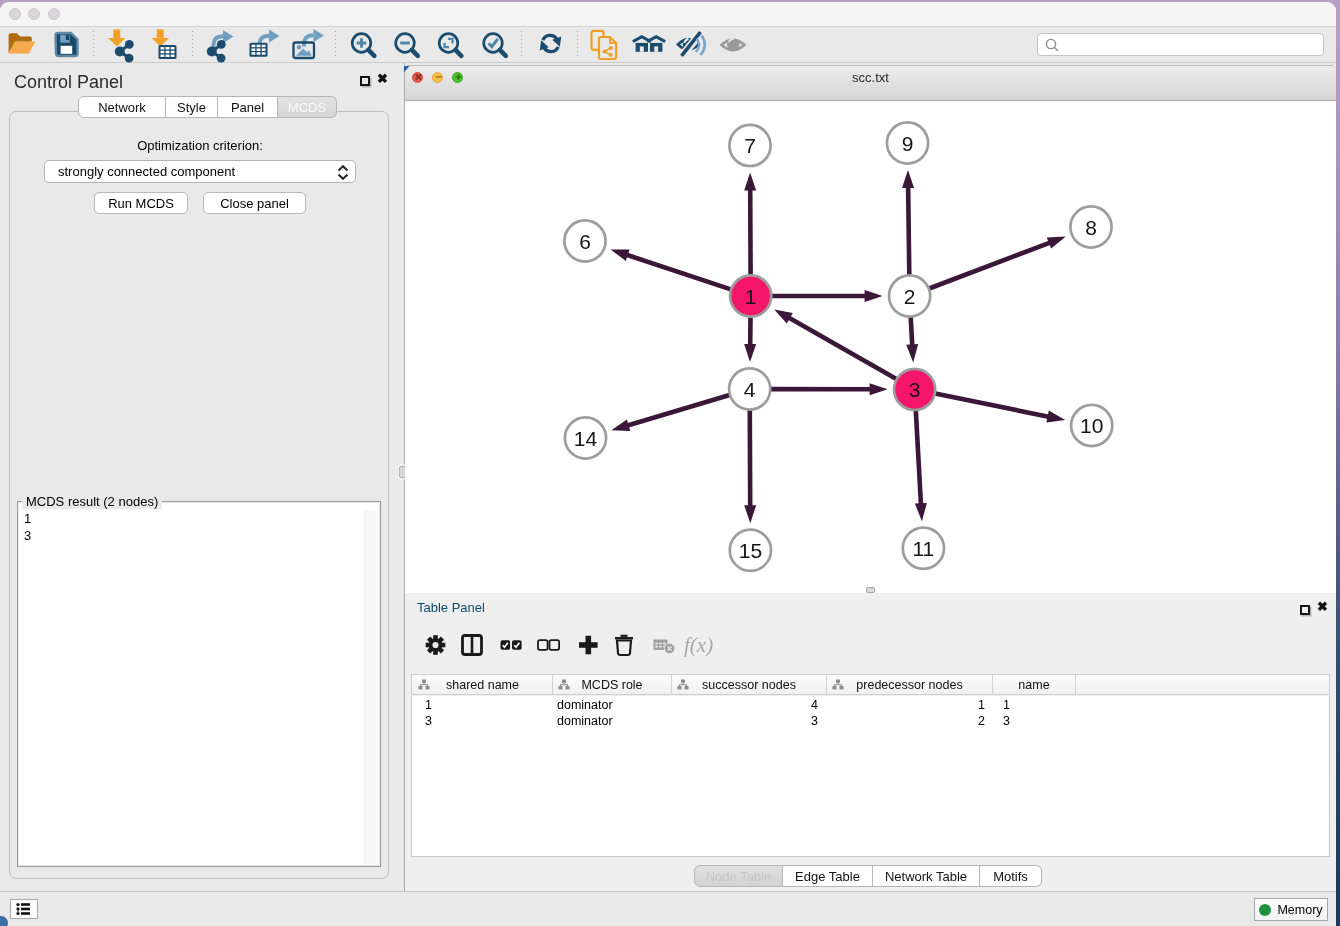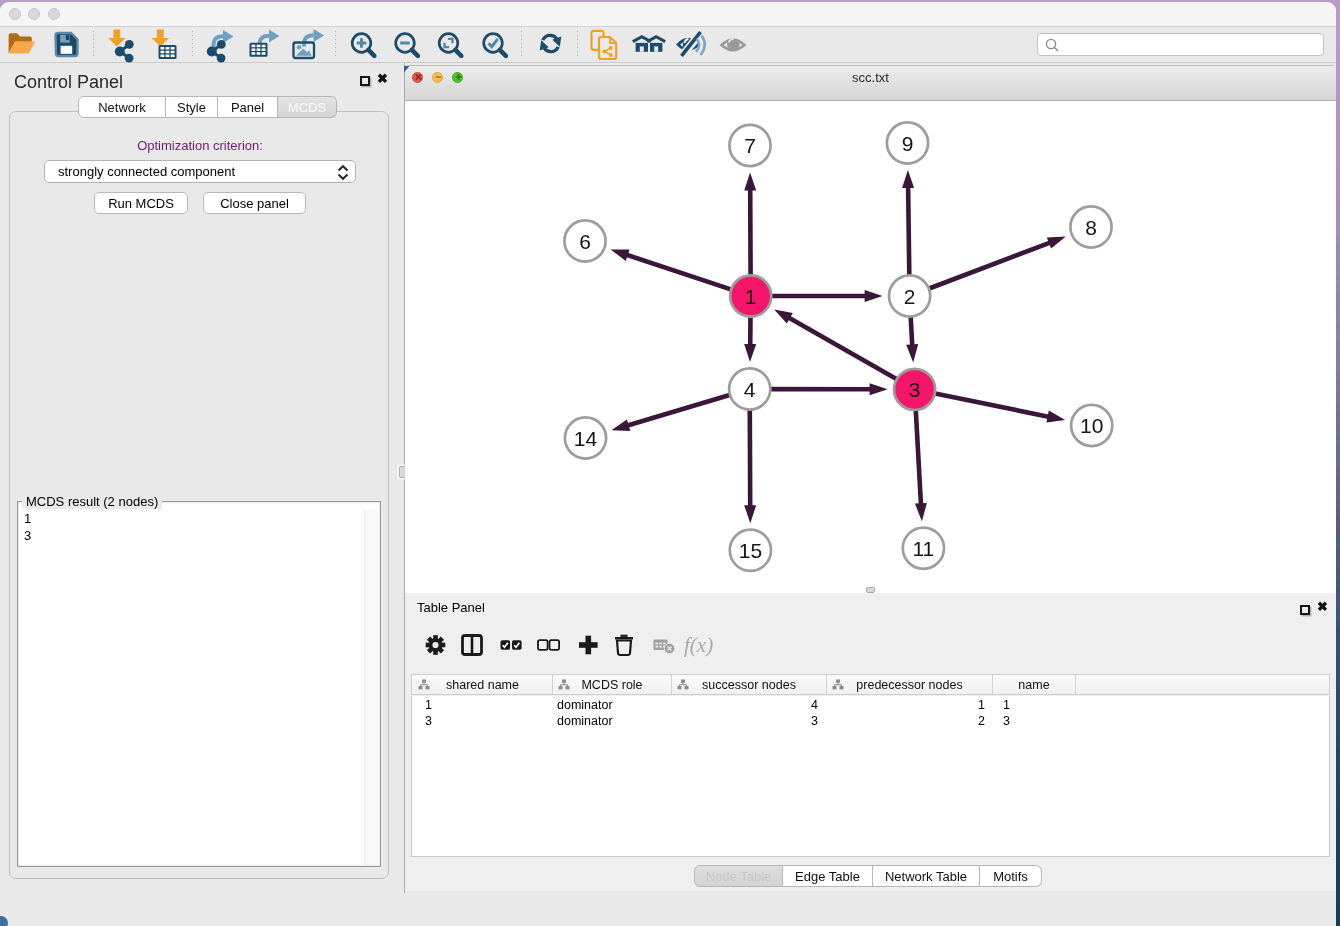--- a/index.html
+++ b/index.html
@@ -23,21 +23,21 @@
 #cpheader .t { position:absolute; left:14px; top:9px; font-size:18px; color:#2b2b2b; }
 .floatico { position:absolute; width:10px; height:10px; border:2px solid #151515; box-shadow:1.5px 1.5px 0 #b5b5b5; background:transparent; }
 .closeico { position:absolute; font-size:13px; color:#111; font-weight:bold; }
 #cpbox { left:9px; top:109px; width:380px; height:768px; border:1px solid #c0c0c0; border-radius:7px; background:#e9e9e9; }
 .tabs { position:absolute; display:flex; }
 .tab { height:22px; font-size:13px; color:#111; background:#fff; border:1px solid #b6b6b6; border-left:none;
   display:flex; align-items:center; justify-content:center; }
 .tab.first { border-left:1px solid #b6b6b6; border-radius:6px 0 0 6px; }
 .tab.last { border-radius:0 6px 6px 0; }
 .tab.sel { background:linear-gradient(#e3e3e3,#d5d5d5); color:#fafafa; }
-#optlab { left:0; top:136px; width:400px; text-align:center; font-size:13px; color:#701a75; }
+#optlab { left:0; top:136px; width:400px; text-align:center; font-size:13px; color:#000000; }
 #optsel { left:44px; top:158px; width:312px; height:23px; background:#fff; border:1px solid #b3b3b3; border-radius:5px;
   font-size:13px; color:#000; line-height:21px; padding-left:13px; }
 .btn { position:absolute; height:22px; background:#fff; border:1px solid #b9b9b9; border-radius:5px;
   font-size:13px; color:#000; display:flex; align-items:center; justify-content:center; }
 #grp { left:17px; top:499px; width:364px; height:366px; border:1px solid #9a9a9a; }
 #grplab { left:22px; top:492px; background:#e9e9e9; padding:0 4px; font-size:13px; color:#000; }
 #grptxt { left:19px; top:501px; width:360px; height:362px; background:#fff; font-size:13px; color:#000; padding:8px 0 0 5px; line-height:16.5px; }
 #grpsb { left:364px; top:508px; width:14px; height:355px; background:#f8f8f8; border-left:1px solid #ededed; }
 
 #vdivline { left:404px; top:61px; width:1px; height:830px; background:#a9a9a9; }
@@ -50,21 +50,21 @@
 #ititle .t { position:absolute; width:100%; text-align:center; top:4px; font-size:13px; color:#2a2a2a; }
 .tl { position:absolute; top:5.5px; width:11px; height:11px; border-radius:50%; }
 
 #graph { left:0; top:21px; }
 #graph line { stroke:#3a1638; stroke-width:4.6; }
 #graph polygon { fill:#3a1638; }
 #graph circle { stroke:#9d9d9d; stroke-width:2.7; }
 #graph text { font-size:21px; fill:#151515; text-anchor:middle; font-family:"Liberation Sans",sans-serif; }
 
 #tpanel { left:405px; top:591px; width:931px; height:298px; background:#efefef; }
-#tpanel .t { position:absolute; left:12px; top:7px; font-size:13px; color:#000000; }
+#tpanel .t { position:absolute; left:12px; top:7px; font-size:13px; color:#0c4a6e; }
 #ttoolbar { left:7px; top:28px; width:917px; height:38px; }
 #thead { left:6px; top:81px; width:919px; height:21px; background:linear-gradient(#fbfbfb,#f0f0f0); border:1px solid #cfcfcf; border-bottom:1px solid #cfcfcf; }
 .hcell { position:absolute; top:0; height:19px; border-right:1px solid #d2d2d2; font-size:12.5px; color:#111;
   display:flex; align-items:center; justify-content:center; }
 .hico { position:absolute; left:5px; top:4px; }
 #tbody { left:6px; top:103px; width:919px; height:161px; background:#fff; border:1px solid #c9c9c9; border-top:none; }
 .cell { position:absolute; font-size:12.5px; color:#000; }
 #btabs { top:863px; }
 
 #statusbar { left:0; top:889px; width:1336px; height:33px; background:#e9e9e9; border-top:1px solid #c6c6c6; }
@@ -394,14 +394,28 @@
     </div>
   </div>
 
   <div class="tabs" id="btabs" style="left:694px;">
     <div class="tab first sel" style="width:89px; color:#c6c6c6; background:linear-gradient(#dfdfdf,#d3d3d3);">Node Table</div>
     <div class="tab" style="width:90px;">Edge Table</div>
     <div class="tab" style="width:107px;">Network Table</div>
     <div class="tab last" style="width:62px;">Motifs</div>
   </div>
 
+  <div id="statusbar" class="abs">
+    <div id="listbtn">
+      <svg width="26" height="18" style="position:absolute;left:0;top:0">
+        <line x1="7" y1="4.5" x2="7" y2="13.5" stroke="#111" stroke-width="1" stroke-dasharray="1.5,1.5"></line>
+          <circle cx="7" cy="4.5" r="1.6" fill="#111"></circle>
+          <rect x="10" y="3.2" width="9" height="2.6" fill="#111"></rect>
+        <circle cx="7" cy="9" r="1.6" fill="#111"></circle>
+          <rect x="10" y="7.7" width="9" height="2.6" fill="#111"></rect>
+        <circle cx="7" cy="13.5" r="1.6" fill="#111"></circle>
+          <rect x="10" y="12.2" width="9" height="2.6" fill="#111"></rect>
+      </svg>
+    </div>
+    <div id="membtn"><span class="dot"></span>Memory</div>
+  </div>
 </div>
 <div id="bluedot"></div>
 
 </body></html>

